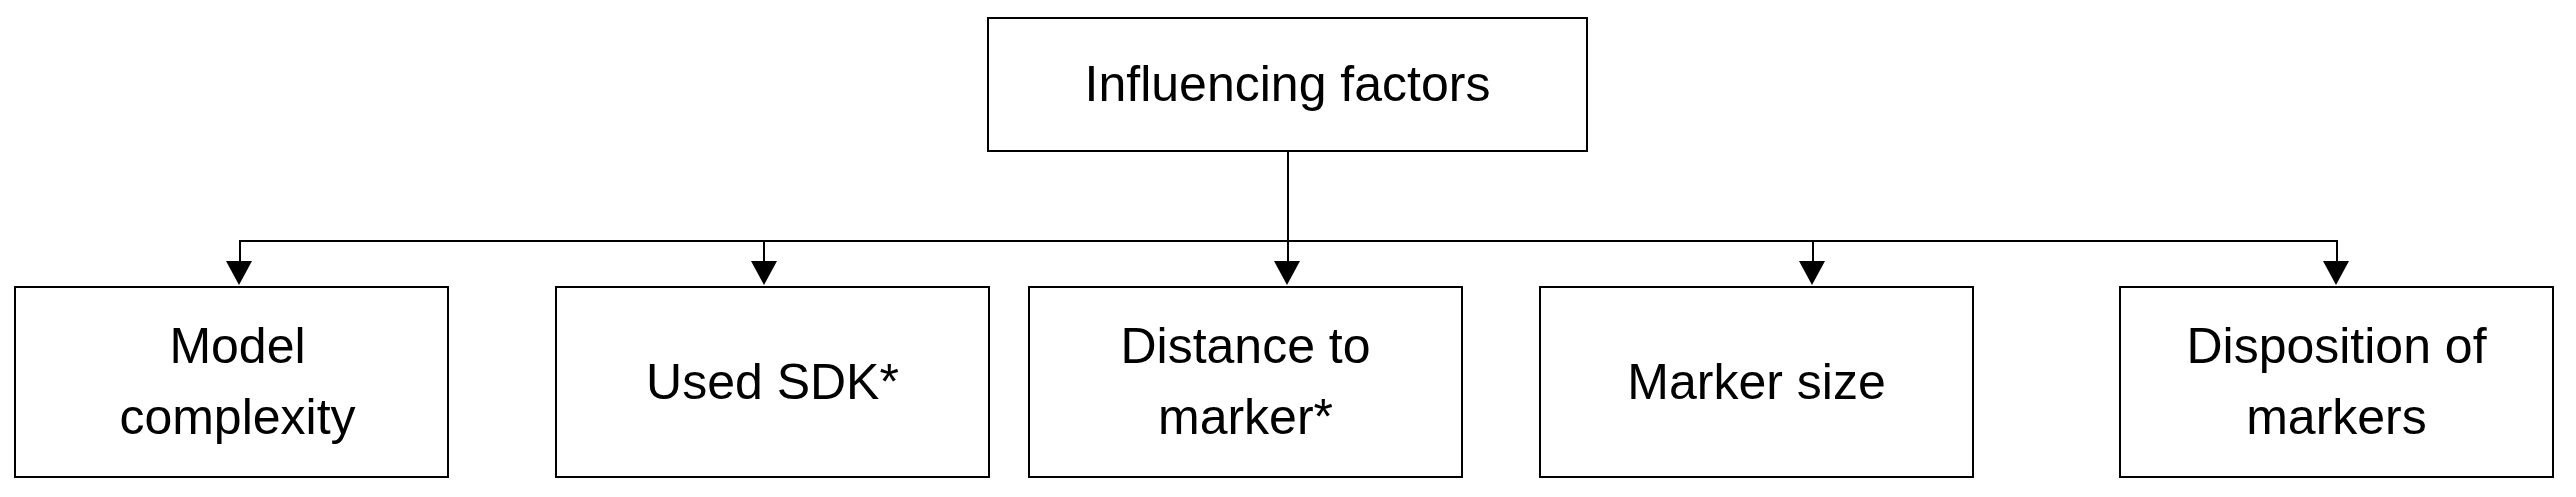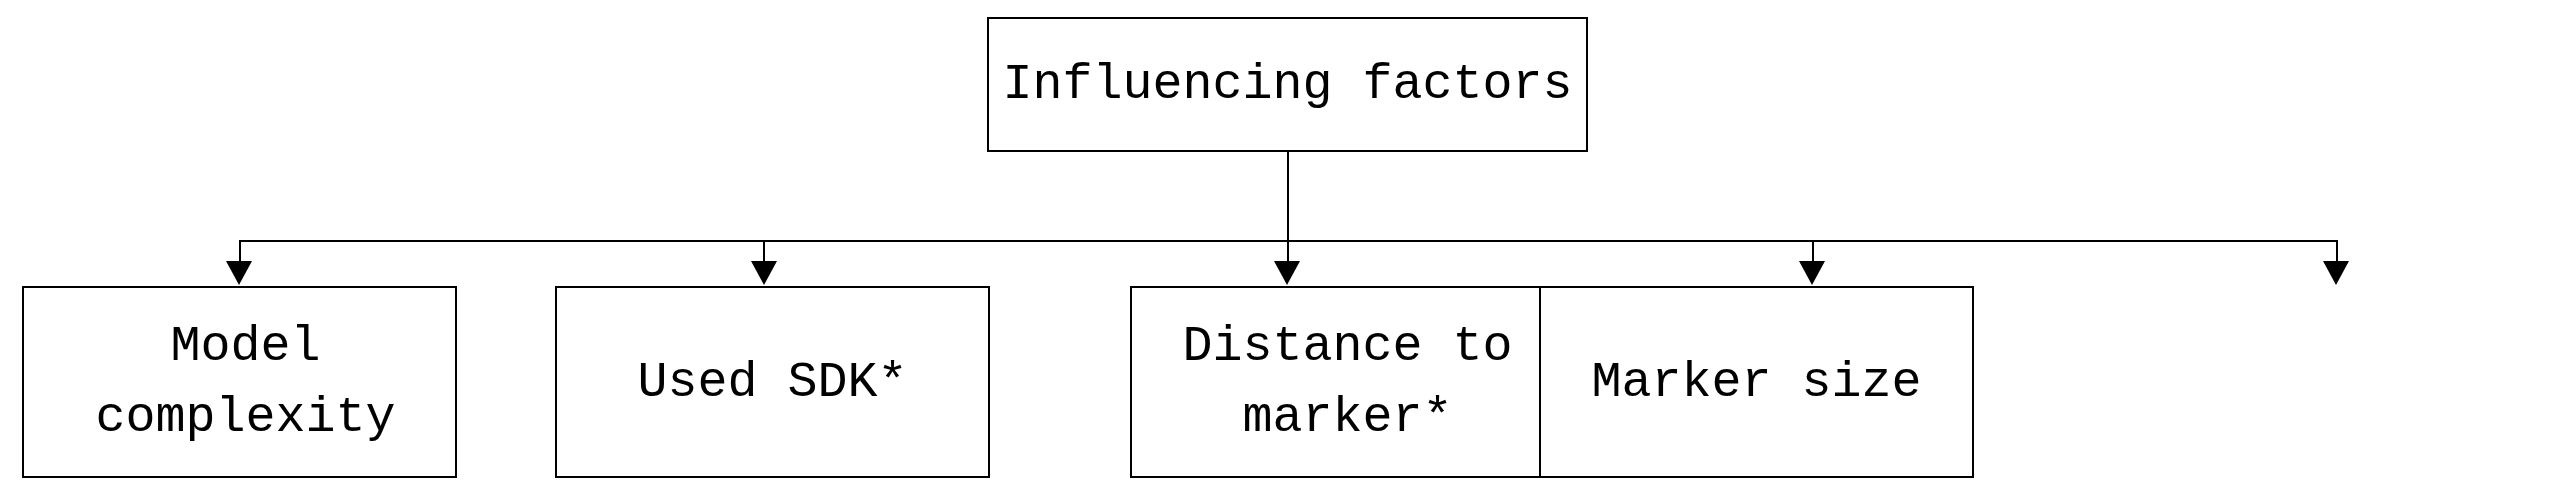--- a/index.html
+++ b/index.html
@@ -6,21 +6,21 @@
     margin: 0;
     padding: 0;
     background: #ffffff;
   }
   .canvas {
     position: relative;
     width: 2576px;
     height: 497px;
     background: #ffffff;
     color: #000000;
-    font-family: Liberation Mono, monospace;
+    font-family: Liberation Sans, sans-serif;
     overflow: hidden;
   }
   .node {
     position: absolute;
     box-sizing: border-box;
     border: 2.1px solid #000000;
     background: #ffffff;
     display: flex;
     align-items: center;
     justify-content: center;
@@ -33,23 +33,23 @@
     left: 987px;
     top: 16.5px;
     width: 601px;
     height: 135px;
   }
   .node-child {
     top: 286px;
     width: 435px;
     height: 192px;
   }
-  .pos-child-0 { left: 22px; padding-left: 12px; }
+  .pos-child-0 { left: 14px; padding-left: 12px; }
   .pos-child-1 { left: 547px; margin-left: 8px; }
-  .pos-child-2 { left: 1130px; text-align: center; }
+  .pos-child-2 { left: 1028px; text-align: center; }
   .pos-child-3 { left: 1539px; }
   .pos-child-4 { left: 2119px; }
   .line {
     position: absolute;
     background: #000000;
   }
   .line-trunk {
     left: 1287px;
     top: 151px;
     width: 2.1px;
@@ -120,15 +120,19 @@
 
   <div class="node node-child pos-child-2">
     <span>Distance to
 marker*</span>
   </div>
 
   <div class="node node-child pos-child-3">
     <span>Marker size</span>
   </div>
 
+  <div class="node node-child pos-child-4">
+    <span>Disposition of
+markers</span>
+  </div>
 
 </div>
 
 
 </body></html>

